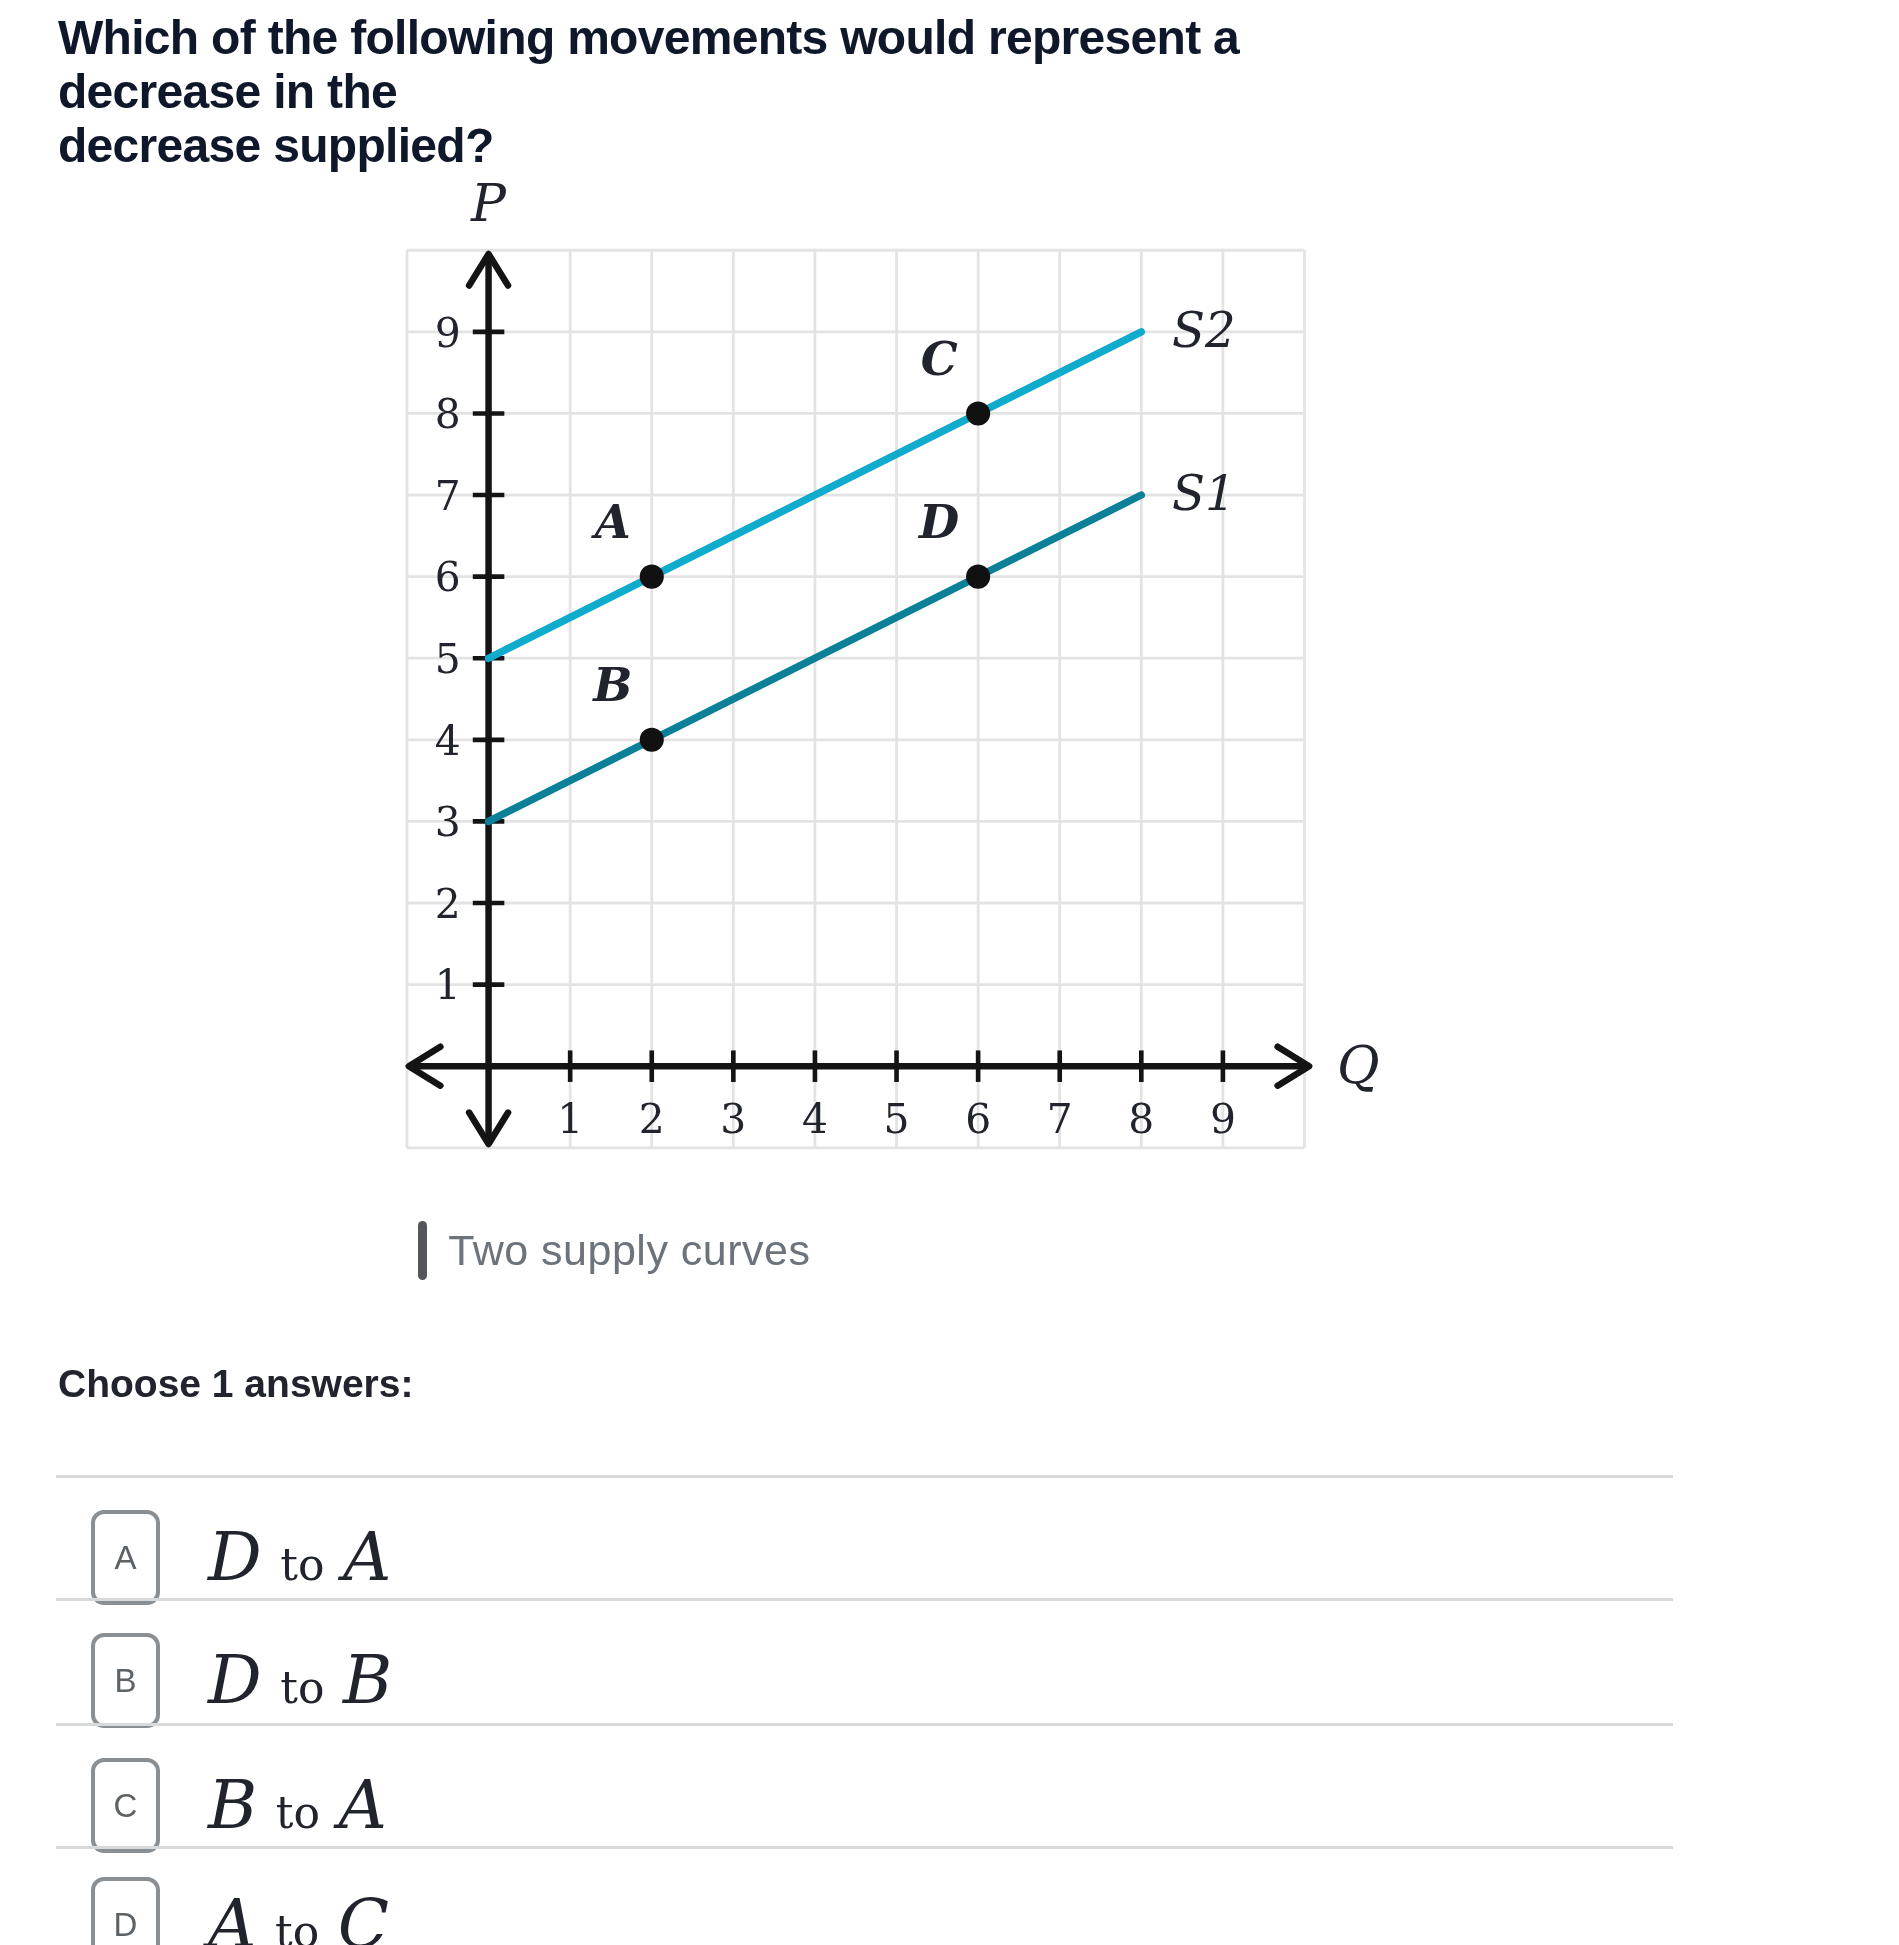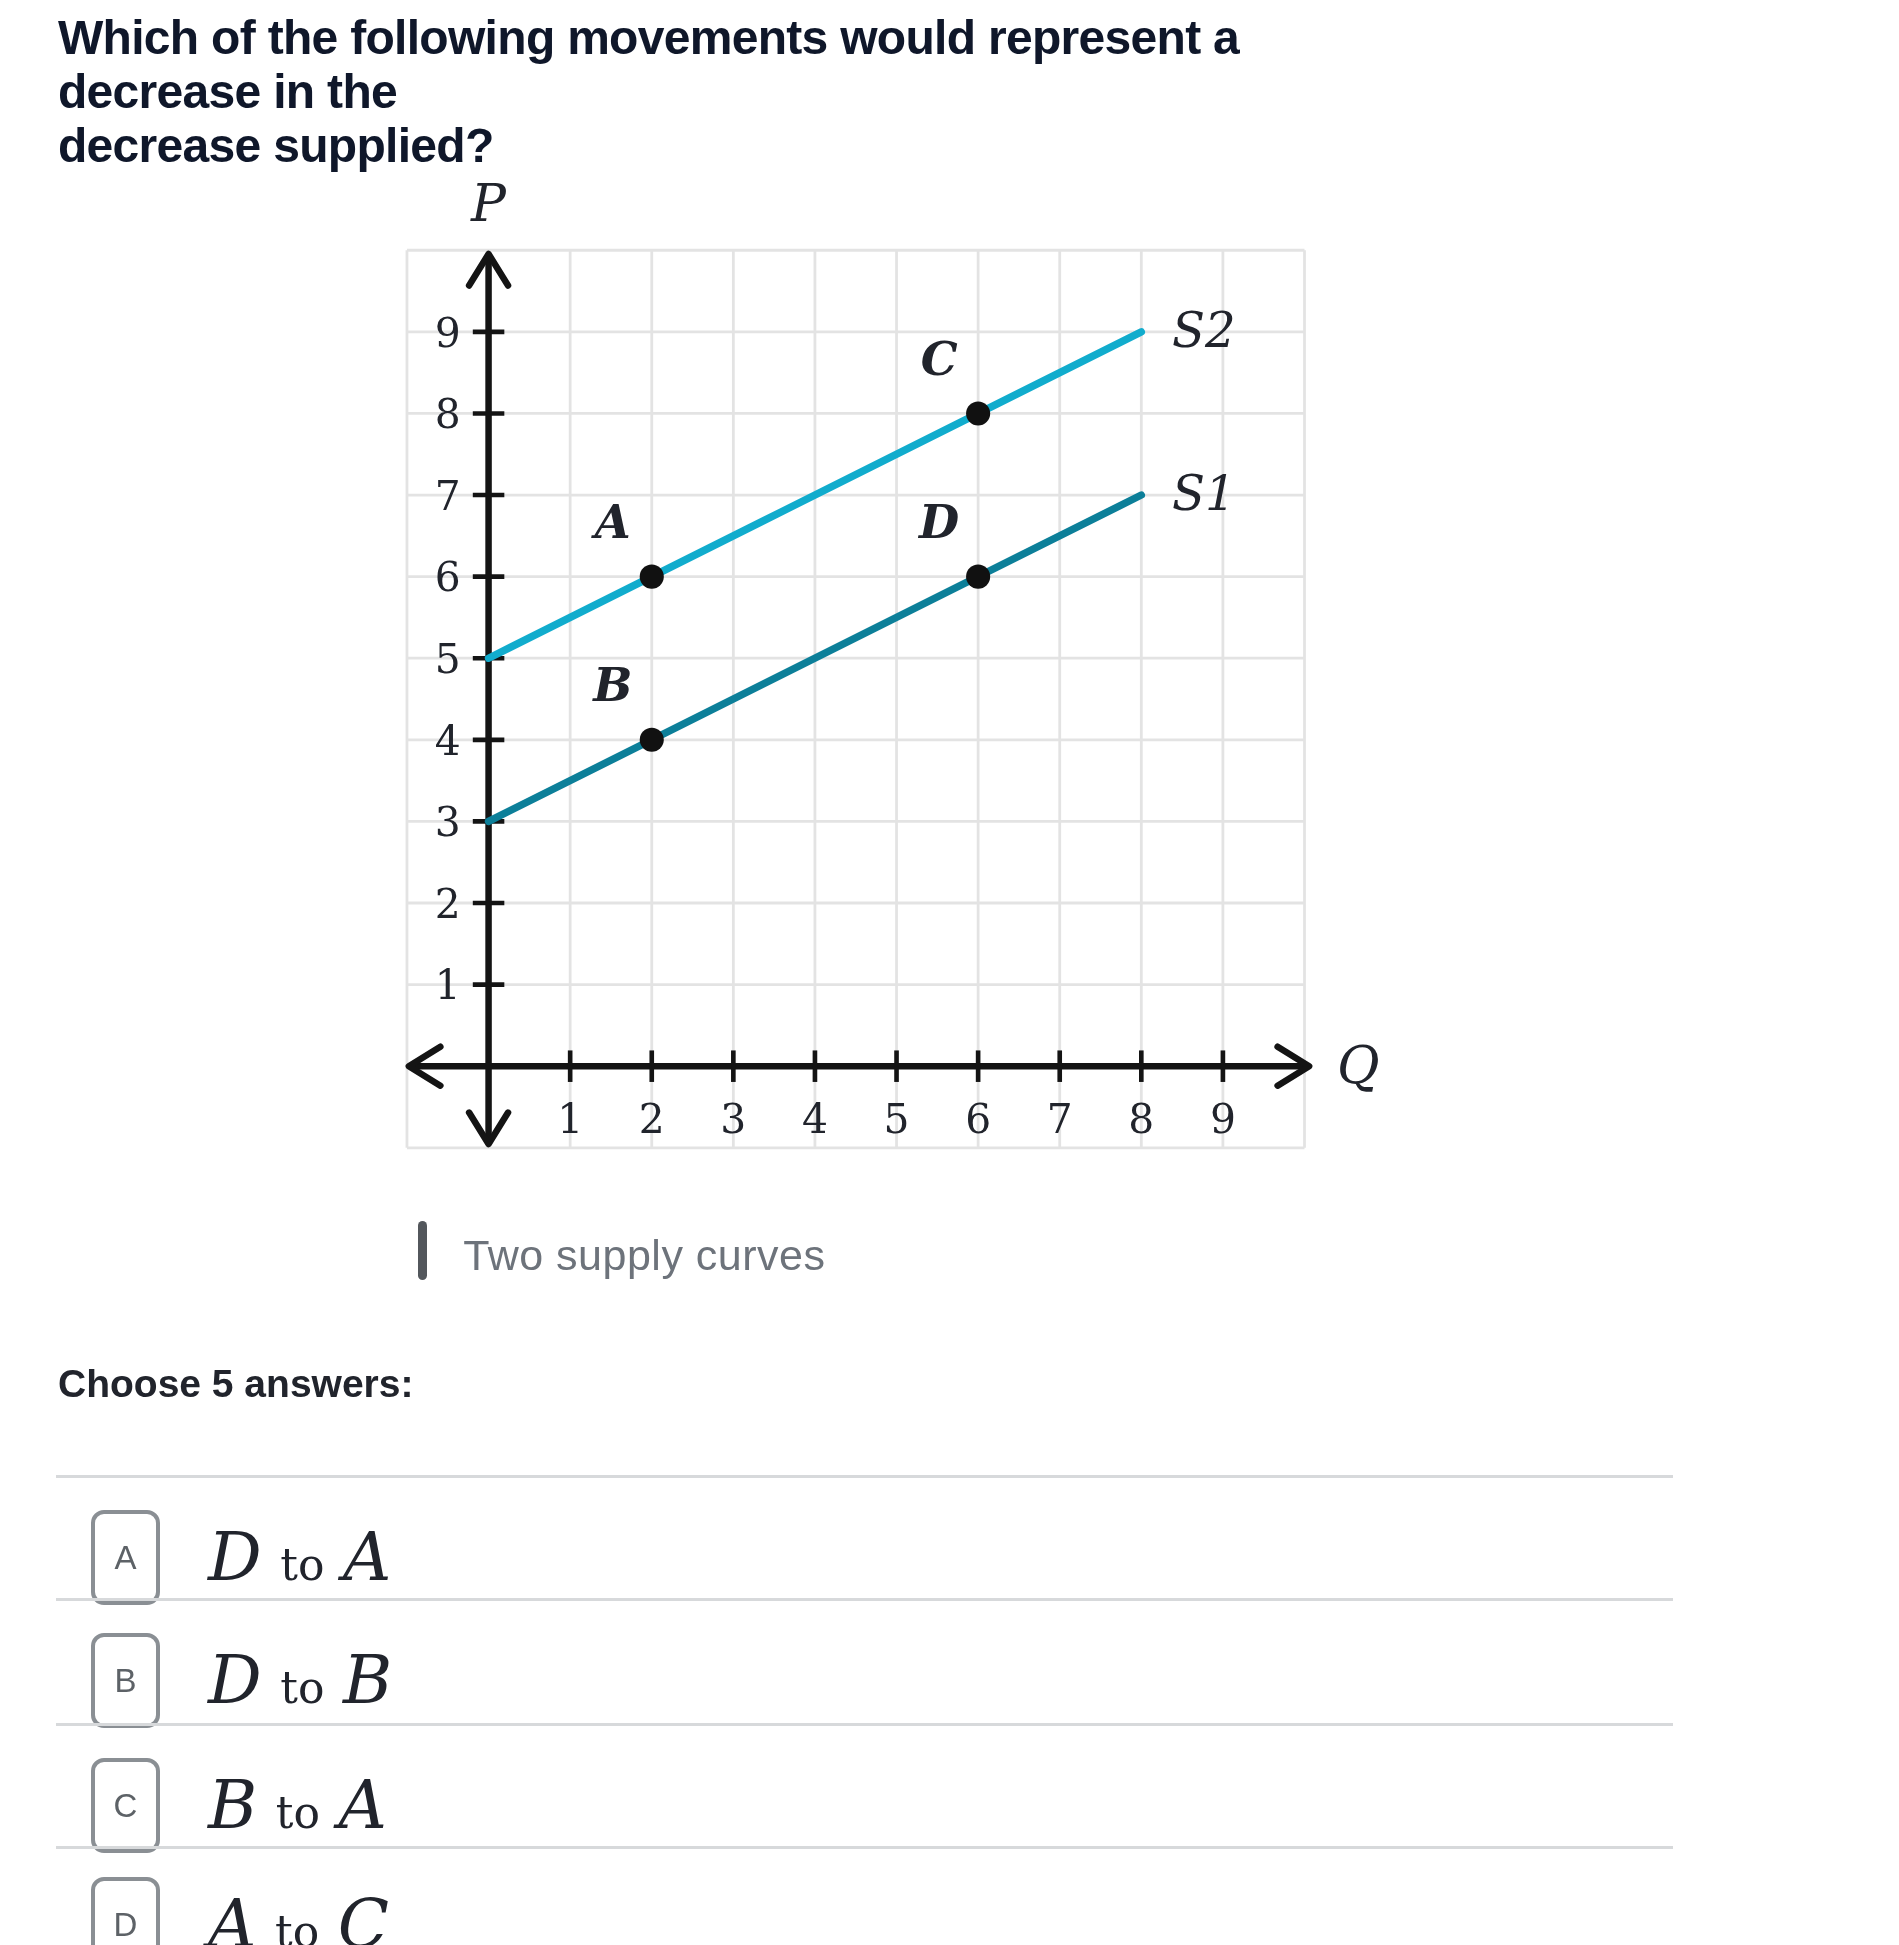--- a/index.html
+++ b/index.html
@@ -5,21 +5,21 @@
   html,body{margin:0;padding:0}
   body{
     width:1900px;height:1945px;position:relative;overflow:hidden;
     background:#ffffff;font-family:"Liberation Sans",sans-serif;
   }
   .title{
     position:absolute;left:58px;top:11px;width:1391px;
     color:#0f172a;font-weight:700;font-size:48px;line-height:54px;letter-spacing:-0.7px;
   }
   #supply-chart{position:absolute;left:352px;top:139px}
-  .caption{position:absolute;left:418px;top:1221px;display:flex;align-items:flex-end;gap:36px}
+  .caption{position:absolute;left:418px;top:1221px;display:flex;align-items:center;gap:21px}
   .caption-bar{width:9.3px;height:59px;background:#53575c;border-radius:5.6px}
   .caption-text{font-size:43px;color:#6d737b;letter-spacing:0.5px}
   .choose{position:absolute;left:58px;top:1362px;font-size:39px;font-weight:700;color:#21242c}
   .divider{position:absolute;left:56px;width:1617px;height:2.8px;background:#d7d9db}
   .d1{top:1475px}.d2{top:1598px}.d3{top:1723px}.d4{top:1846px}
   .option{position:absolute;left:91px;display:flex;align-items:center;gap:48px;height:113px}
   .row-a{top:1501px}.row-b{top:1624px}.row-c{top:1749px}.row-d{top:1868px}
   .checkbox{
     box-sizing:border-box;width:69px;height:95px;background:#fff;
     border:4.6px solid #8a8f94;border-radius:13px;flex:0 0 auto;
@@ -119,21 +119,21 @@
     <text x="633" y="254" text-anchor="middle" fill="#21242c" font-size="50" font-style="italic" font-weight="600" font-family="&quot;DejaVu Serif&quot;, serif">C</text>
     <circle cx="675" cy="472" r="13" fill="#111111"></circle>
     <text x="633" y="430" text-anchor="middle" fill="#21242c" font-size="50" font-style="italic" font-weight="600" font-family="&quot;DejaVu Serif&quot;, serif">D</text>
   </svg>
 
 <div class="caption">
   <div class="caption-bar"></div>
   <span class="caption-text">Two supply curves</span>
 </div>
 
-<div class="choose">Choose 5 answers:</div>
+<div class="choose">Choose 1 answers:</div>
 
 <div class="divider d1"></div>
 <div class="option row-a">
   <div class="checkbox">
     <span>A</span>
   </div>
   <div class="opt-text">
     <span class="mvar">D</span>
     <span class="mto">to</span>
     <span class="mvar">A</span>

